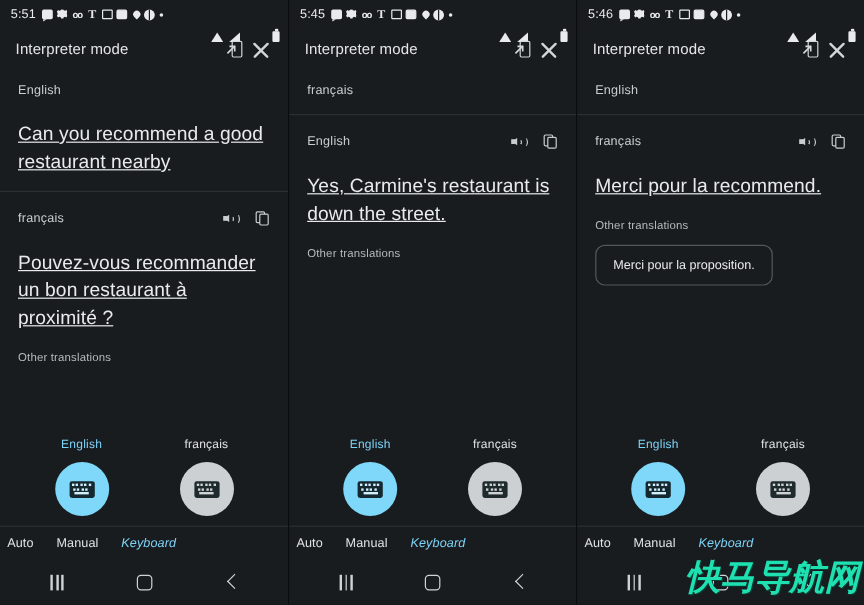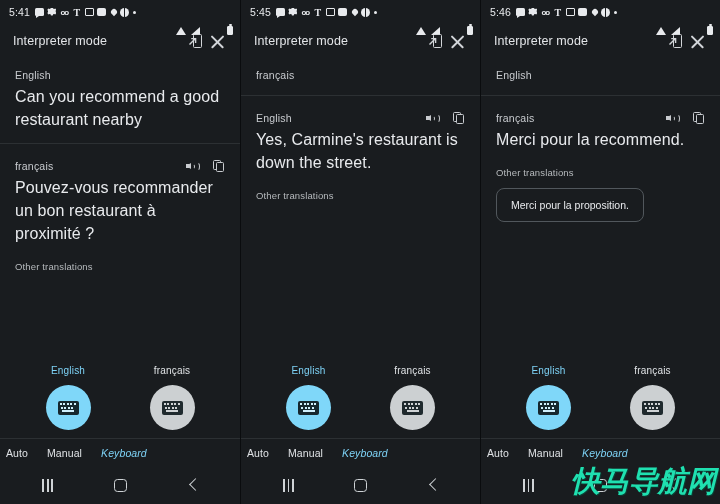--- a/index.html
+++ b/index.html
@@ -108,22 +108,23 @@
   .ic-speaker .w2 { left:6.5px; top:1.5px; width:7px; height:9px; }
 
   .ic-copy { width: 12px; height: 13px; position: relative; }
   .ic-copy .back { position:absolute; left:0; top:0; width:8px; height:10px;
      border:1.3px solid #c9ccd0; border-radius:1.5px; }
   .ic-copy .front { position:absolute; left:3px; top:2px; width:8px; height:10px;
      border:1.3px solid #c9ccd0; border-radius:1.5px; background:#191c1f; }
 
   .phrase {
     font-size: 16px; line-height: 23px; color: #e8eaed;
-    font-weight: 400; letter-spacing: .1px; margin-top: 2px;
+    font-weight: 400; letter-spacing: .1px; margin-top: 18px;
     max-width: 215px;
+    text-decoration: underline;
   }
 
   .other-label {
     font-size: 9.5px; color: #b6babd; letter-spacing: .15px;
     margin-top: 16px;
   }
   .chip {
     margin-top: 10px;
     display: inline-block;
     border: 1px solid #51575c; border-radius: 8px;
@@ -192,21 +193,21 @@
     line-height: 34px;
     white-space: nowrap;
   }
 </style>
 </head>
 <body>
 
 <div class="screen" id="screen">
     <div class="panel">
       <div class="statusbar">
-        <span class="sb-time">5:41</span>
+        <span class="sb-time">5:51</span>
         <span class="sb-icons">
           <span class="sb-ic g-chat"></span>
           <span class="sb-ic g-gear"></span>
           <span class="sb-ic g-oo">oo</span>
           <span class="sb-ic g-t">T</span>
           <span class="sb-ic g-box"></span>
           <span class="sb-ic g-img"></span>
           <span class="sb-ic g-pin"></span>
           <span class="sb-ic g-globe"></span>
           <span class="sb-ic g-dot"></span>

